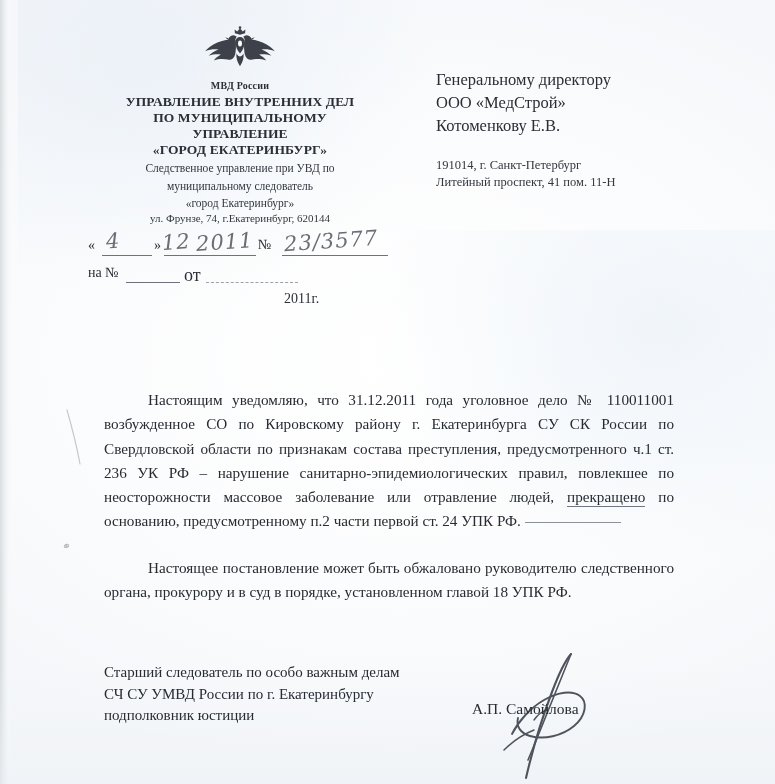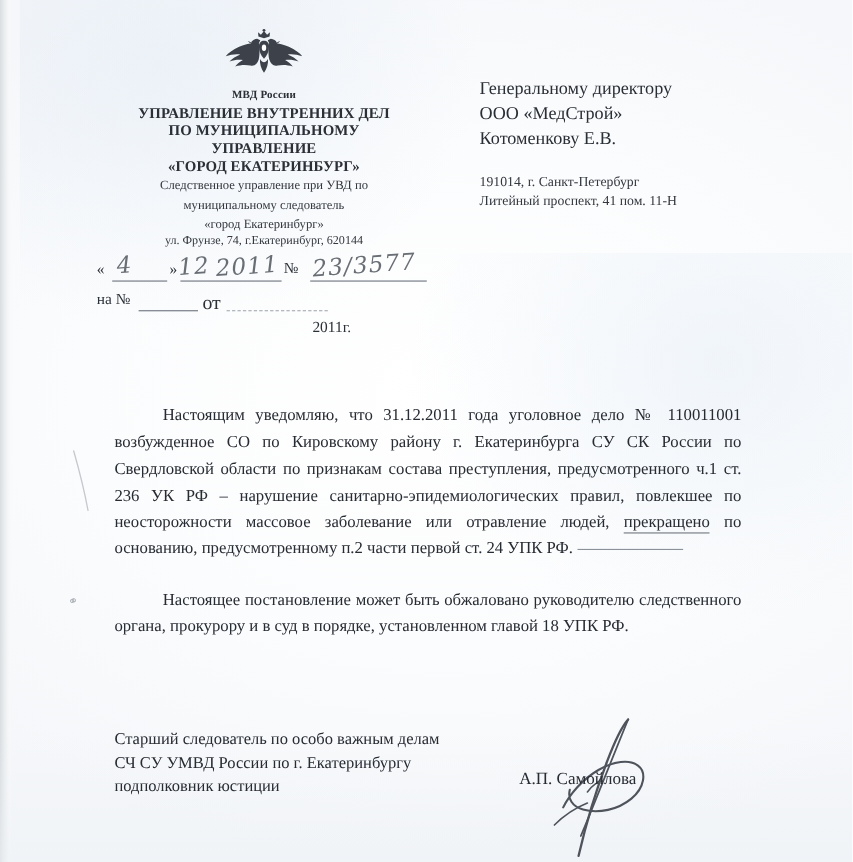--- a/index.html
+++ b/index.html
@@ -166,21 +166,21 @@
     margin-top: 20px;
     font-size: 12.5px;
     line-height: 17px;
     color: #33373e;
   }
 
   
   .body-text {
     position: absolute;
     left: 104px;
-    top: 366px;
+    top: 388px;
     width: 570px;
     font-size: 15.2px;
     line-height: 24.3px;
     text-align: justify;
     color: #272b32;
   }
   .para { margin: 0 0 22px 0; text-indent: 44px; }
   .para:last-child { margin-bottom: 0; }
   .u-pen {
     border-bottom: 1px solid #70767f;

